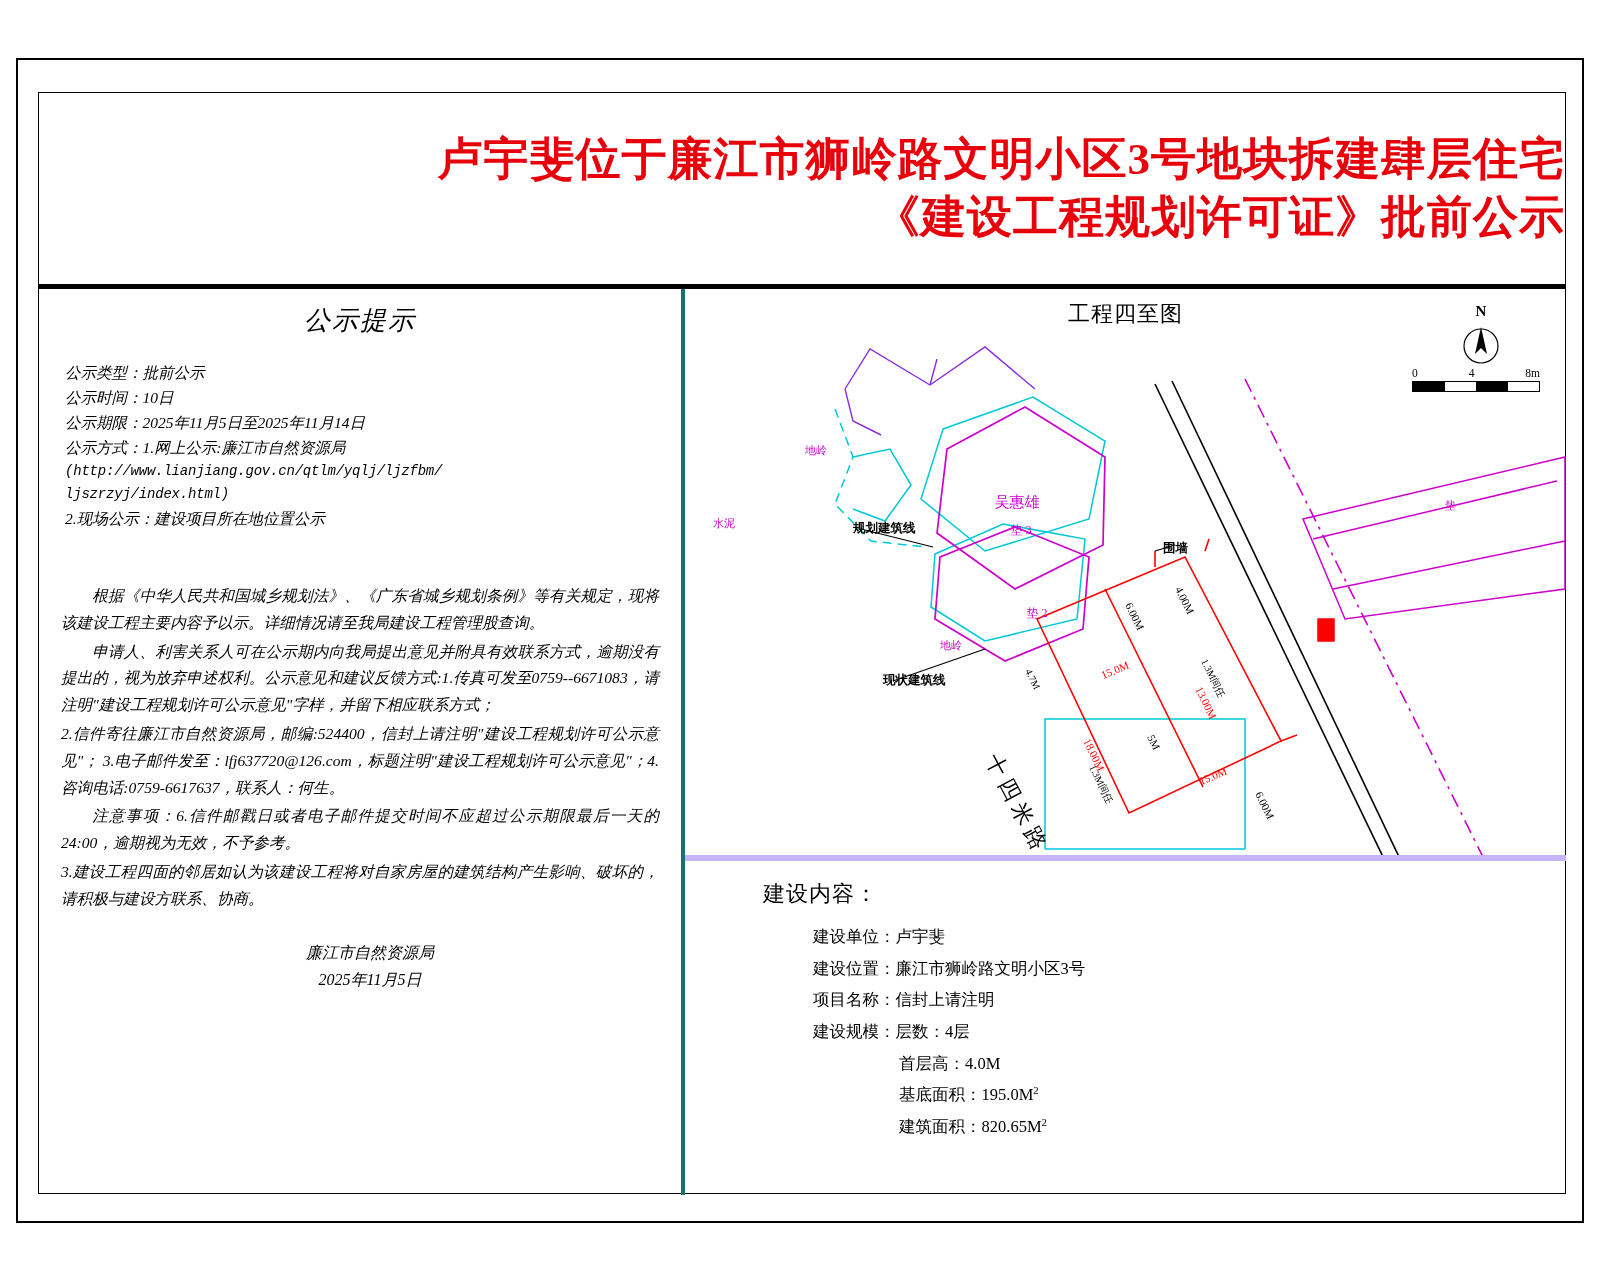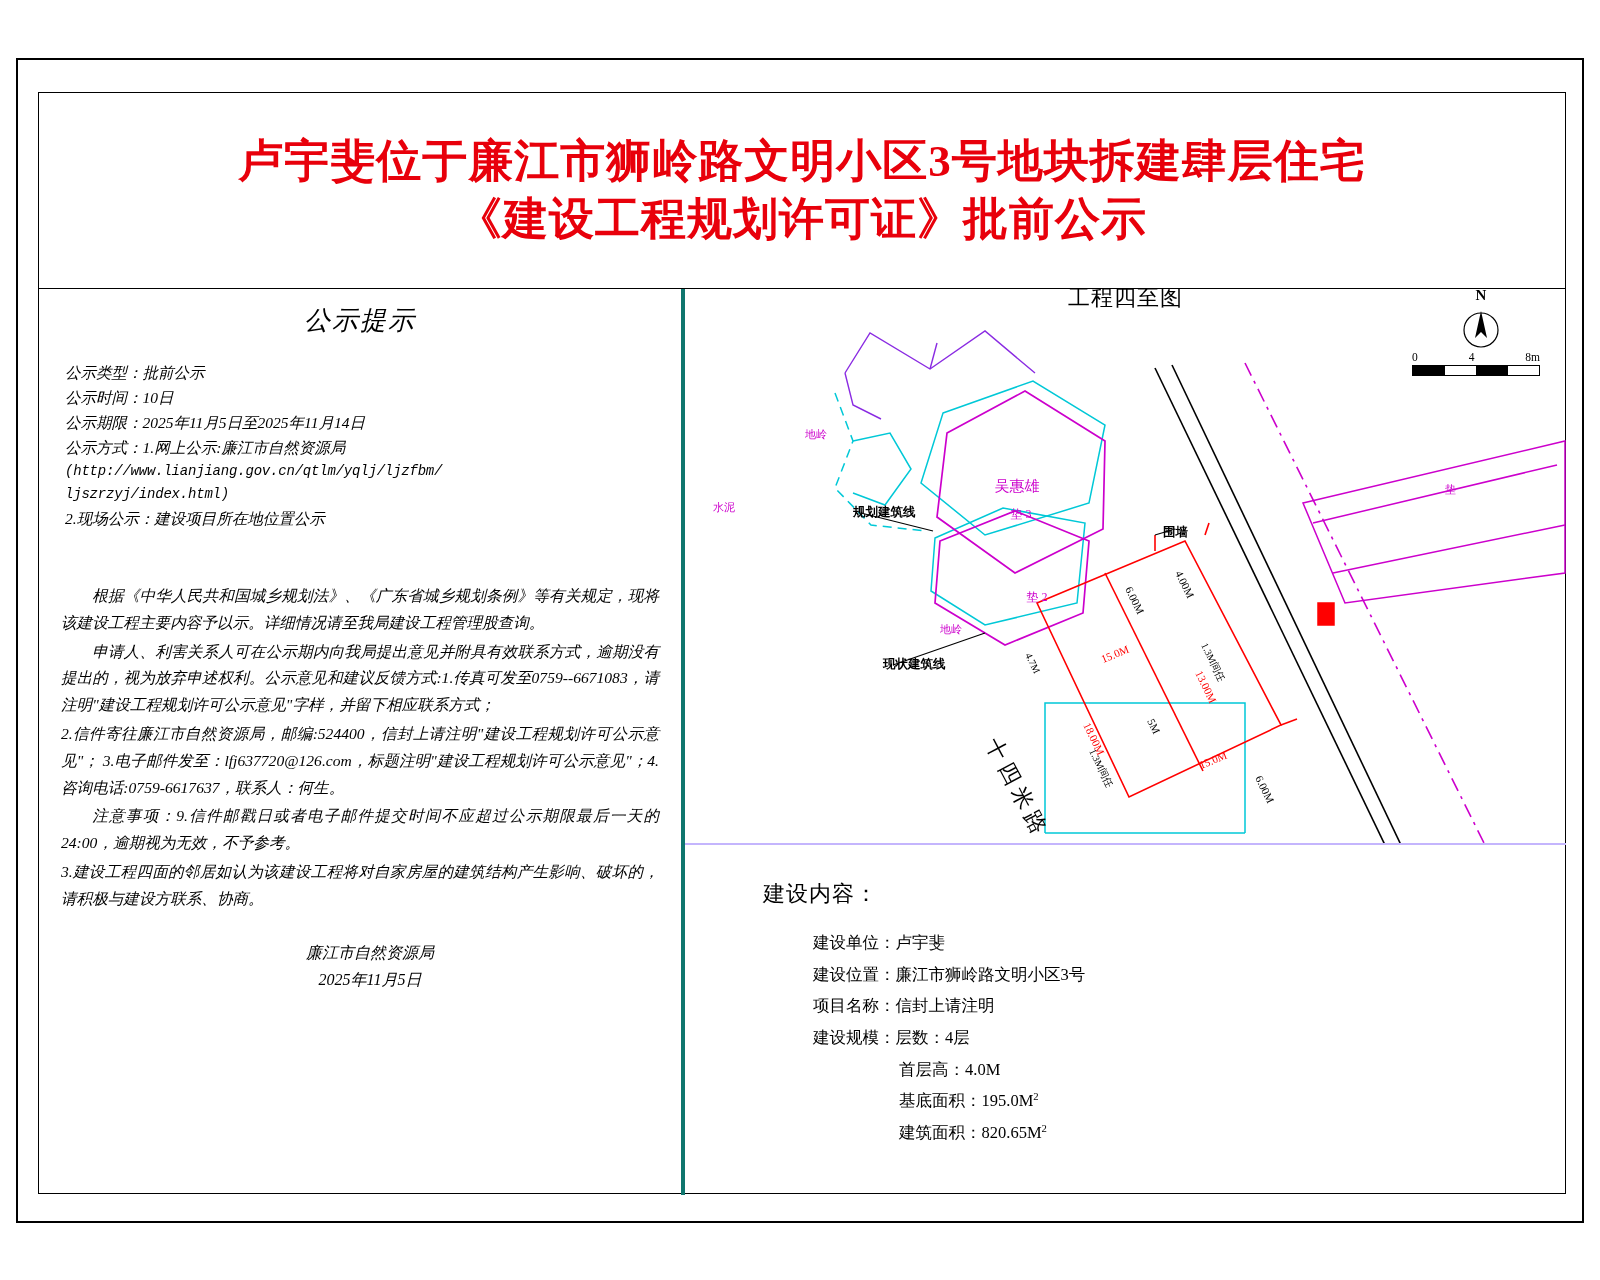--- a/index.html
+++ b/index.html
@@ -33,25 +33,25 @@
     border: 1px solid #000;
     box-sizing: border-box;
   }
   
   .title-band {
     position: absolute;
     left: 0;
     top: 0;
     width: 100%;
     height: 196px;
-    border-bottom: 1px solid #000000;
+    border-bottom: 5px solid #000000;
     box-sizing: border-box;
     display: flex;
     flex-direction: column;
-    align-items: center;
+    align-items: flex-end;
     justify-content: center;
   }
   .title-line {
     color: #e8000b;
     font-family: "Liberation Serif", "DejaVu Serif", serif;
     font-weight: 700;
     font-size: 45px;
     line-height: 1.28;
     letter-spacing: 1px;
     white-space: nowrap;
@@ -104,24 +104,24 @@
     text-align: center;
     font-family: "Liberation Serif", "DejaVu Serif", serif;
     font-size: 16px;
     line-height: 1.7;
   }
   .sign div { padding-left: 20px; }
   
   .map-panel {
     position: absolute;
     left: 646px;
-    top: 180px;
+    top: 196px;
     width: 881px;
     height: 572px;
-    border-bottom: 2px solid #c4b5fd;
+    border-bottom: 6px solid #c4b5fd;
     box-sizing: border-box;
     overflow: hidden;
   }
   .map-title {
     position: absolute;
     left: 0;
     top: 10px;
     width: 100%;
     text-align: center;
     font-family: "Liberation Serif", "DejaVu Serif", serif;
@@ -164,21 +164,21 @@
   
   .content-panel {
     position: absolute;
     left: 646px;
     top: 768px;
     width: 881px;
     height: 334px;
     box-sizing: border-box;
   }
   .content-title {
-    margin: 18px 0 18px 78px;
+    margin: 18px 0 12px 78px;
     font-family: Liberation Serif, serif;
     font-size: 22px;
     letter-spacing: 1px;
   }
   .content-list {
     margin: 12px 12px 0 128px;
     font-family: "Liberation Serif", "DejaVu Serif", serif;
     font-size: 16.5px;
     line-height: 1.92;
   }
@@ -207,21 +207,21 @@
         <div>公示方式：1.网上公示:廉江市自然资源局</div>
         <span class="mono">(http://www.lianjiang.gov.cn/qtlm/yqlj/ljzfbm/</span>
         <span class="mono">ljszrzyj/index.html)</span>
         <div>2.现场公示：建设项目所在地位置公示</div>
       </div>
 
       <div class="body-text">
         <p class="indent">根据《中华人民共和国城乡规划法》、《广东省城乡规划条例》等有关规定，现将该建设工程主要内容予以示。详细情况请至我局建设工程管理股查询。</p>
         <p class="indent">申请人、利害关系人可在公示期内向我局提出意见并附具有效联系方式，逾期没有提出的，视为放弃申述权利。公示意见和建议反馈方式:1.传真可发至0759--6671083，请注明"建设工程规划许可公示意见"字样，并留下相应联系方式；</p>
         <p>2.信件寄往廉江市自然资源局，邮编:524400，信封上请注明"建设工程规划许可公示意见"； 3.电子邮件发至：lfj637720@126.com，标题注明"建设工程规划许可公示意见"；4.咨询电话:0759-6617637，联系人：何生。</p>
-        <p class="indent">注意事项：9.信件邮戳日或者电子邮件提交时间不应超过公示期限最后一天的24:00，逾期视为无效，不予参考。</p>
+        <p class="indent">注意事项：6.信件邮戳日或者电子邮件提交时间不应超过公示期限最后一天的24:00，逾期视为无效，不予参考。</p>
         <p>3.建设工程四面的邻居如认为该建设工程将对自家房屋的建筑结构产生影响、破坏的，请积极与建设方联系、协商。</p>
 
         <div class="sign">
           <div>廉江市自然资源局</div>
           <div>2025年11月5日</div>
         </div>
       </div>
     </div>
 
     <div class="map-panel">

